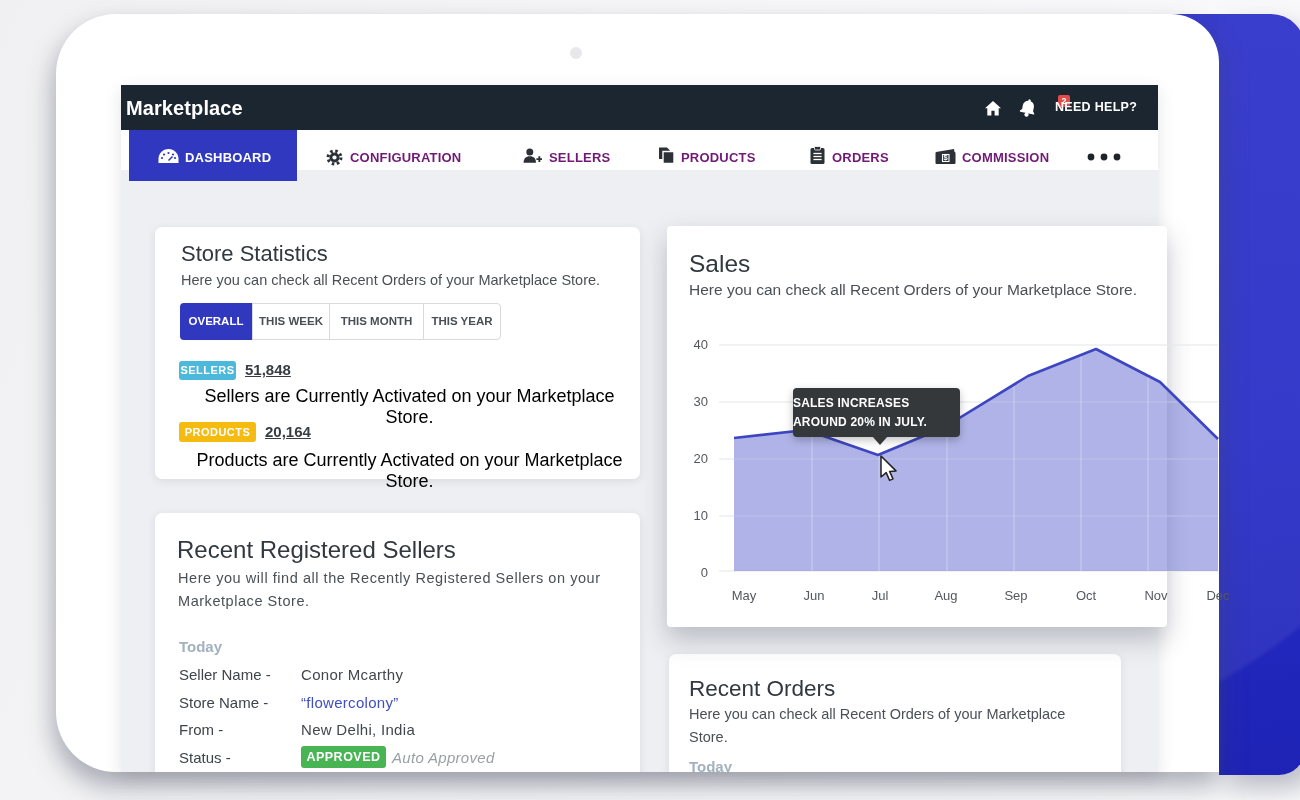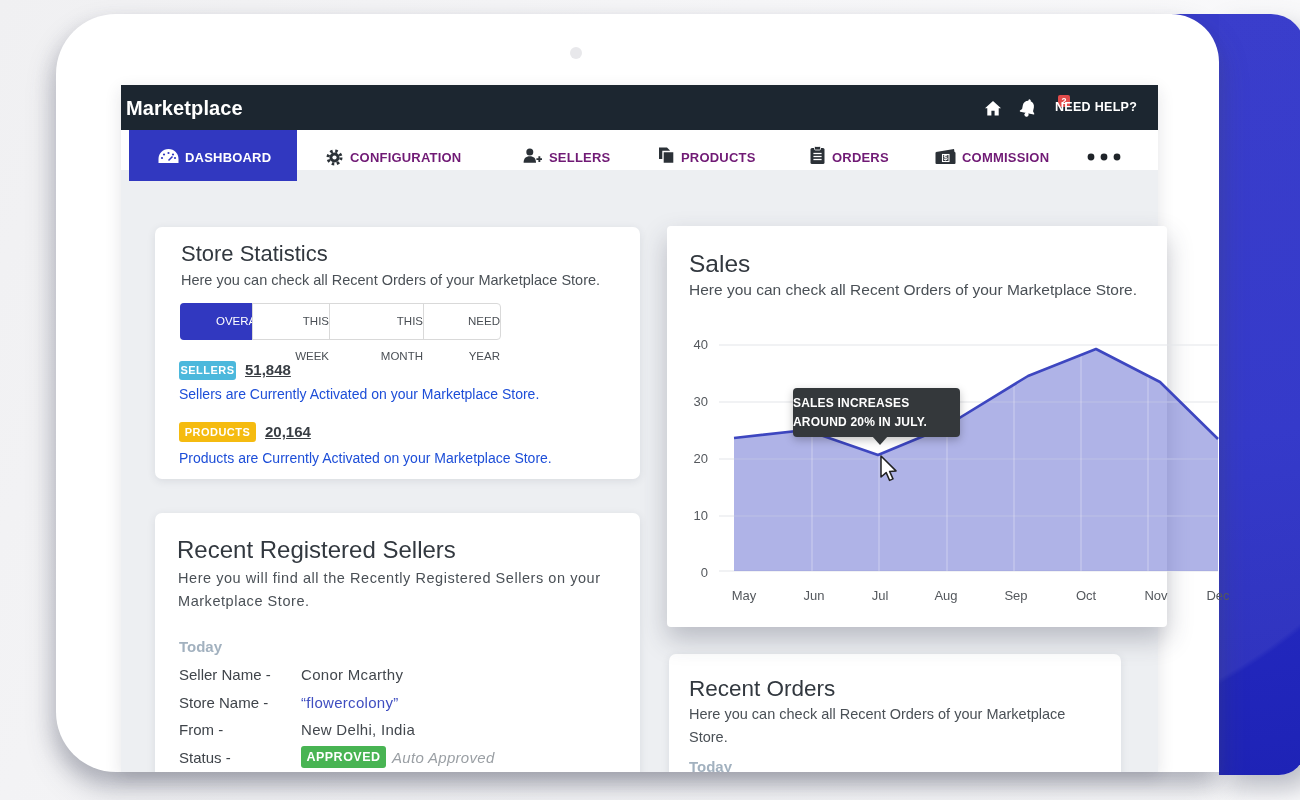--- a/index.html
+++ b/index.html
@@ -33,26 +33,26 @@
   #nav svg { position:absolute; }
 
   
   .card { position:absolute; background:#fff; border-radius:7px; box-shadow:0 2px 8px rgba(40,50,70,.10); }
   .ctitle { position:absolute; font-size:22px; color:#32383f; line-height:1.2; }
   .csub { position:absolute; font-size:14.5px; color:#4a5056; line-height:23px; }
 
   
   #stats { left:34px; top:142px; width:485px; height:252px; }
   #tabs { position:absolute; left:25px; top:76px; height:37px; border:1px solid #d9d9d9; border-radius:4px; background:#fff; display:flex; }
-  #tabs .t { height:35px; line-height:35px; text-align:right; font-size:11.5px; font-weight:400; color:#4a4f55; border-left:1px solid #d9d9d9;padding-left:36px; }
+  #tabs .t { height:35px; line-height:35px; text-align:center; font-size:11.5px; font-weight:700; color:#4a4f55; border-left:1px solid #d9d9d9; }
   #tabs .t:first-child { border-left:none; }
   #tabs .active { background:#3138c0; color:#fff; margin:-1px 0 -1px -1px; height:37px; line-height:37px; border-radius:4px 0 0 4px; border-left:none; }
   .badge { position:absolute; color:#fff; font-weight:700; font-size:11px; letter-spacing:.5px; text-align:center; border-radius:3px; }
   .num { position:absolute; font-size:15px; font-weight:700; color:#383d43; text-decoration:underline; }
-  .desc { position:absolute; font-size:14px; color:#1d4ed8; }
+  .desc { position:absolute; font-size:18px; color:#000000;text-align:center; }
 
   
   #sellers { left:34px; top:428px; width:485px; height:300px; }
   .row-l { position:absolute; left:24px; font-size:15px; color:#3f444a; }
   .row-v { position:absolute; left:146px; font-size:15px; color:#42474d; letter-spacing:.3px; }
   .today { position:absolute; left:24px; font-size:15px; font-weight:700; color:#a2b1bf; }
 
   
   #orders { left:548px; top:569px; width:452px; height:220px; }
 
@@ -144,21 +144,21 @@
       </svg>
     </div>
 
     <div id="stats" class="card">
       <div class="ctitle" style="left:26px;top:14px;font-size:22px">Store Statistics</div>
       <div class="csub" style="left:26px;top:42px">Here you can check all Recent Orders of your Marketplace Store.</div>
       <div id="tabs">
         <div class="t active" style="width:72px">OVERALL</div>
         <div class="t" style="width:77px">THIS WEEK</div>
         <div class="t" style="width:94px">THIS MONTH</div>
-        <div class="t" style="width:77px">NEED YEAR</div>
+        <div class="t" style="width:77px">THIS YEAR</div>
       </div>
       <div class="badge" style="left:24px;top:134px;width:57px;height:19px;line-height:19px;background:#4cb8dc">SELLERS</div>
       <div class="num" style="left:90px;top:134px">51,848</div>
       <div class="desc" style="left:24px;top:159px">Sellers are Currently Activated on your Marketplace Store.</div>
       <div class="badge" style="left:24px;top:195px;width:77px;height:20px;line-height:20px;background:#f5bb10">PRODUCTS</div>
       <div class="num" style="left:110px;top:196px">20,164</div>
       <div class="desc" style="left:24px;top:223px">Products are Currently Activated on your Marketplace Store.</div>
     </div>
 
     <div id="sellers" class="card">

